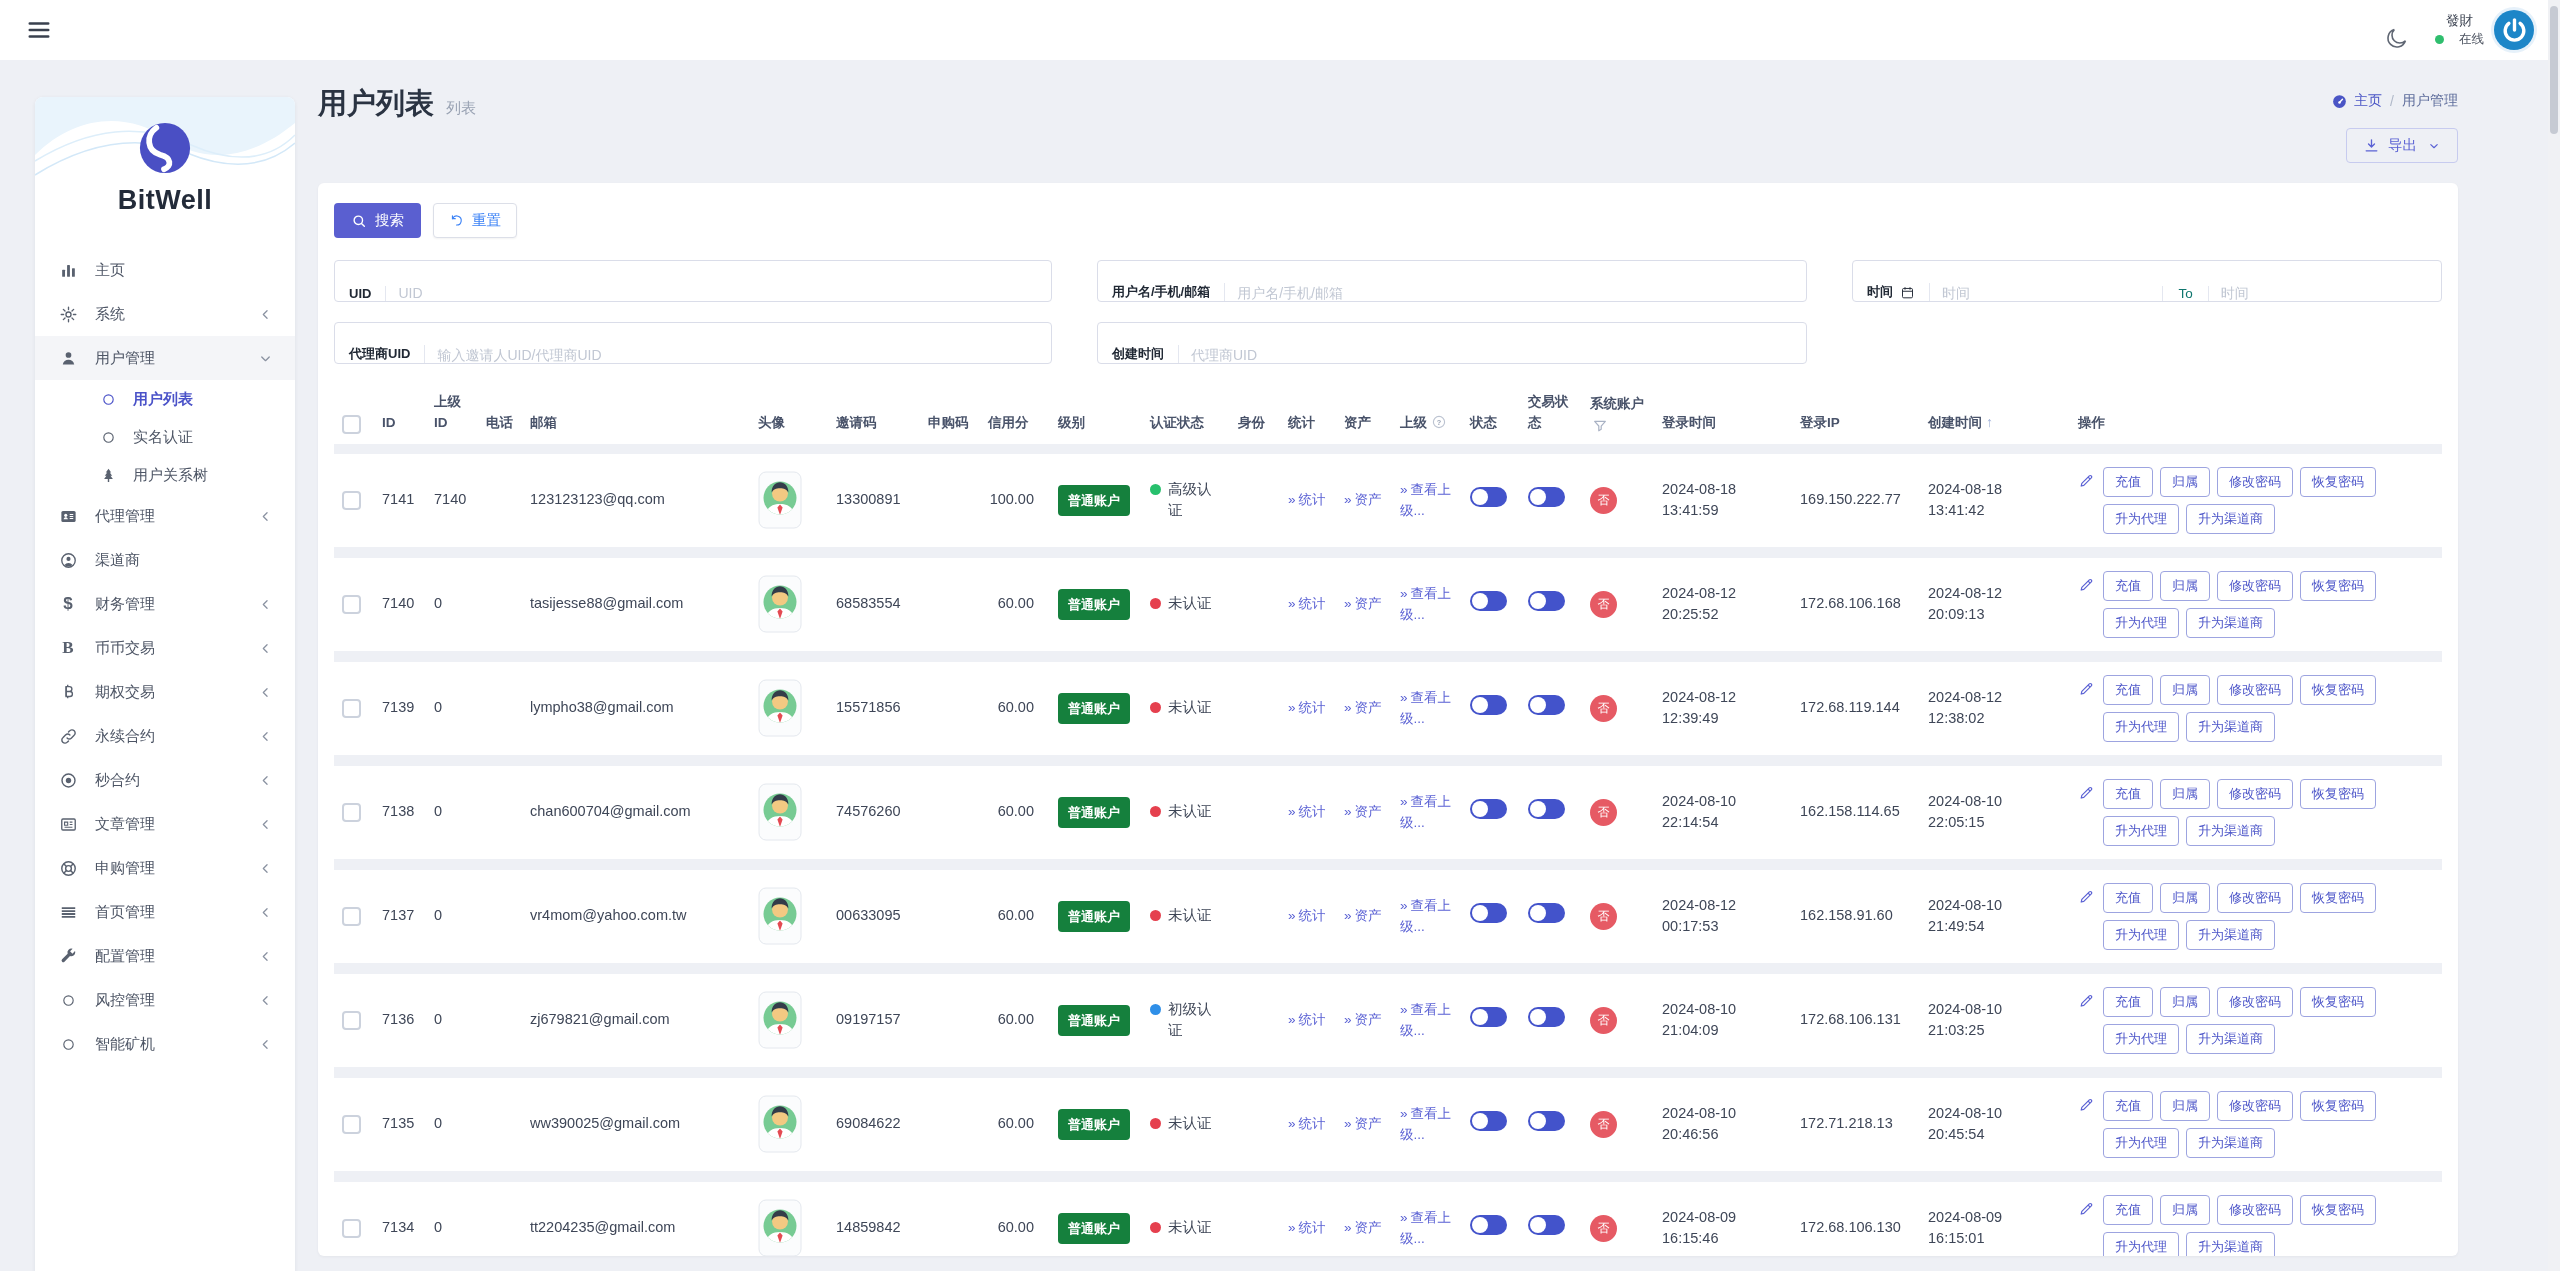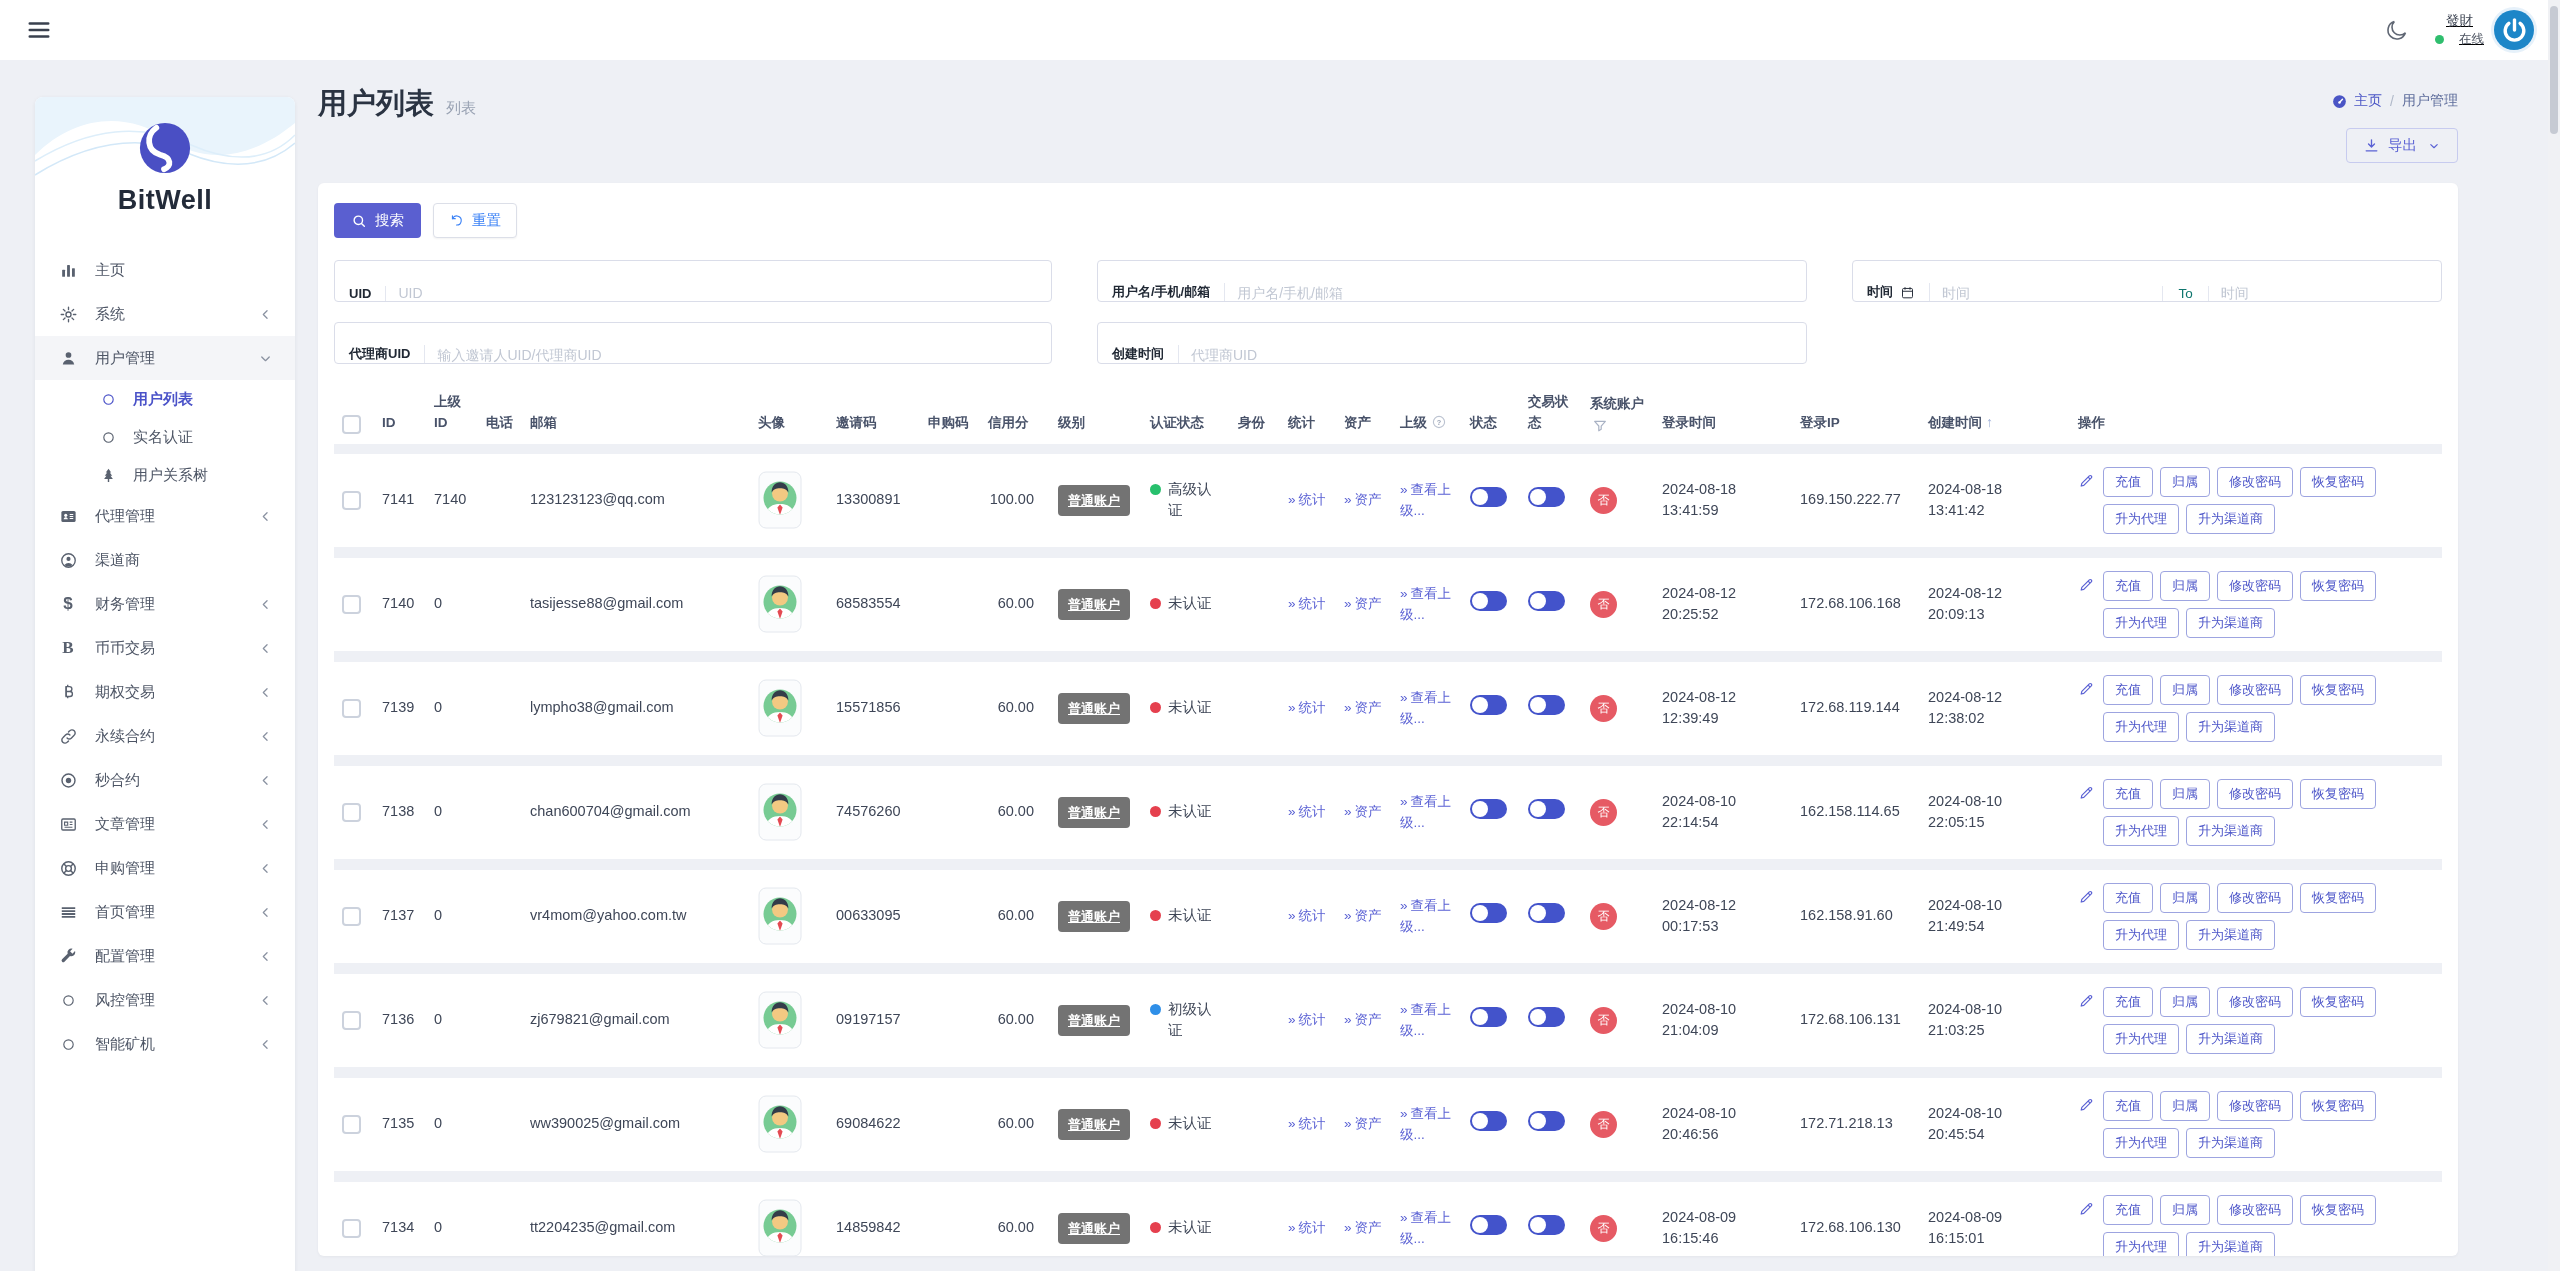--- a/index.html
+++ b/index.html
@@ -4,21 +4,21 @@
 <style>
   * { box-sizing: border-box; margin: 0; padding: 0; }
   html,body { width:2560px; height:1271px; overflow:hidden; background:#eef0f5;
     font-family:"Liberation Sans","DejaVu Sans",sans-serif; }
   svg { display:block; }
 
   
   .topbar { position:absolute; left:0; top:0; width:100%; height:60px; background:#fff;
     display:flex; align-items:center; justify-content:space-between; padding:0 26px; z-index:6; }
   .hamburger { background:none; border:none; cursor:pointer; color:#39404e; }
-  .tb-right { display:flex; align-items:center; gap:26px;text-decoration:underline; }
+  .tb-right { display:flex; align-items:flex-end; gap:26px; }
   .moon { color:#5f6673; cursor:pointer; }
   .user-block { display:flex; align-items:center; gap:10px; cursor:pointer; }
   .user-meta { text-align:center; line-height:1.35; }
   .user-name { font-size:13.5px; color:#3f4654; }
   .online { display:flex; align-items:center; gap:15px; font-size:12.5px; color:#4c5360; }
   .online .dot { width:9px; height:9px; border-radius:50%; background:#2fbe6e; }
   .avatar-power { width:40px; height:40px; border-radius:50%; background:#1d86c8;
     display:flex; align-items:center; justify-content:center; box-shadow:0 0 0 3px #e6f1fa; }
 
   
@@ -77,22 +77,22 @@
   .g-uid,.g-agent { width:718px; } .g-user,.g-chain { width:710px; } .g-time { flex:1; }
 
   
   .tablewrap { margin-top:24px; }
   table { width:100%; border-collapse:collapse; table-layout:fixed; }
   th { font-size:13.5px; font-weight:bold; color:#49536a; text-align:left; padding:4px 8px 10px;
     vertical-align:bottom; line-height:1.55; border-bottom:10px solid #eef0f5; }
   td { background:#fff; padding:13px 8px; vertical-align:middle; font-size:14.5px; color:#3e4657;
     line-height:1.5; border-bottom:11px solid #eef0f5; word-wrap:break-word; }
   .cb { width:19px; height:19px; border:2px solid #ccd2dd; border-radius:4px; background:#fff; cursor:pointer; }
-  .badge-level { display:inline-block; padding:6px 10px; background:#737373; color:#fff; font-size:13px;
-    font-weight:bold; border-radius:4px; white-space:nowrap; cursor:default;text-decoration:underline; }
+  .badge-level { display:inline-block; padding:6px 10px; background:#15803d; color:#fff; font-size:13px;
+    font-weight:bold; border-radius:4px; white-space:nowrap; cursor:default; }
   .auth { display:flex; align-items:flex-start; gap:7px; }
   .adot { width:11px; height:11px; border-radius:50%; margin-top:5px; flex:none; }
   .adot.green{ background:#27c06d; } .adot.red{ background:#e5404e; } .adot.blue{ background:#2f8fe8; }
   .rlink { color:#5a61d4; font-size:13.5px; text-decoration:none; cursor:pointer; }
   .rlink .dbl { margin-right:3px; }
   .toggle { width:37px; height:20px; border-radius:10px; background:#4353cb; position:relative;
     display:inline-block; cursor:pointer; }
   .toggle::after { content:""; position:absolute; left:2px; top:2px; width:16px; height:16px;
     border-radius:50%; background:#fff; }
   .badge-no { display:inline-flex; width:27px; height:27px; border-radius:50%; background:#e65a64;

